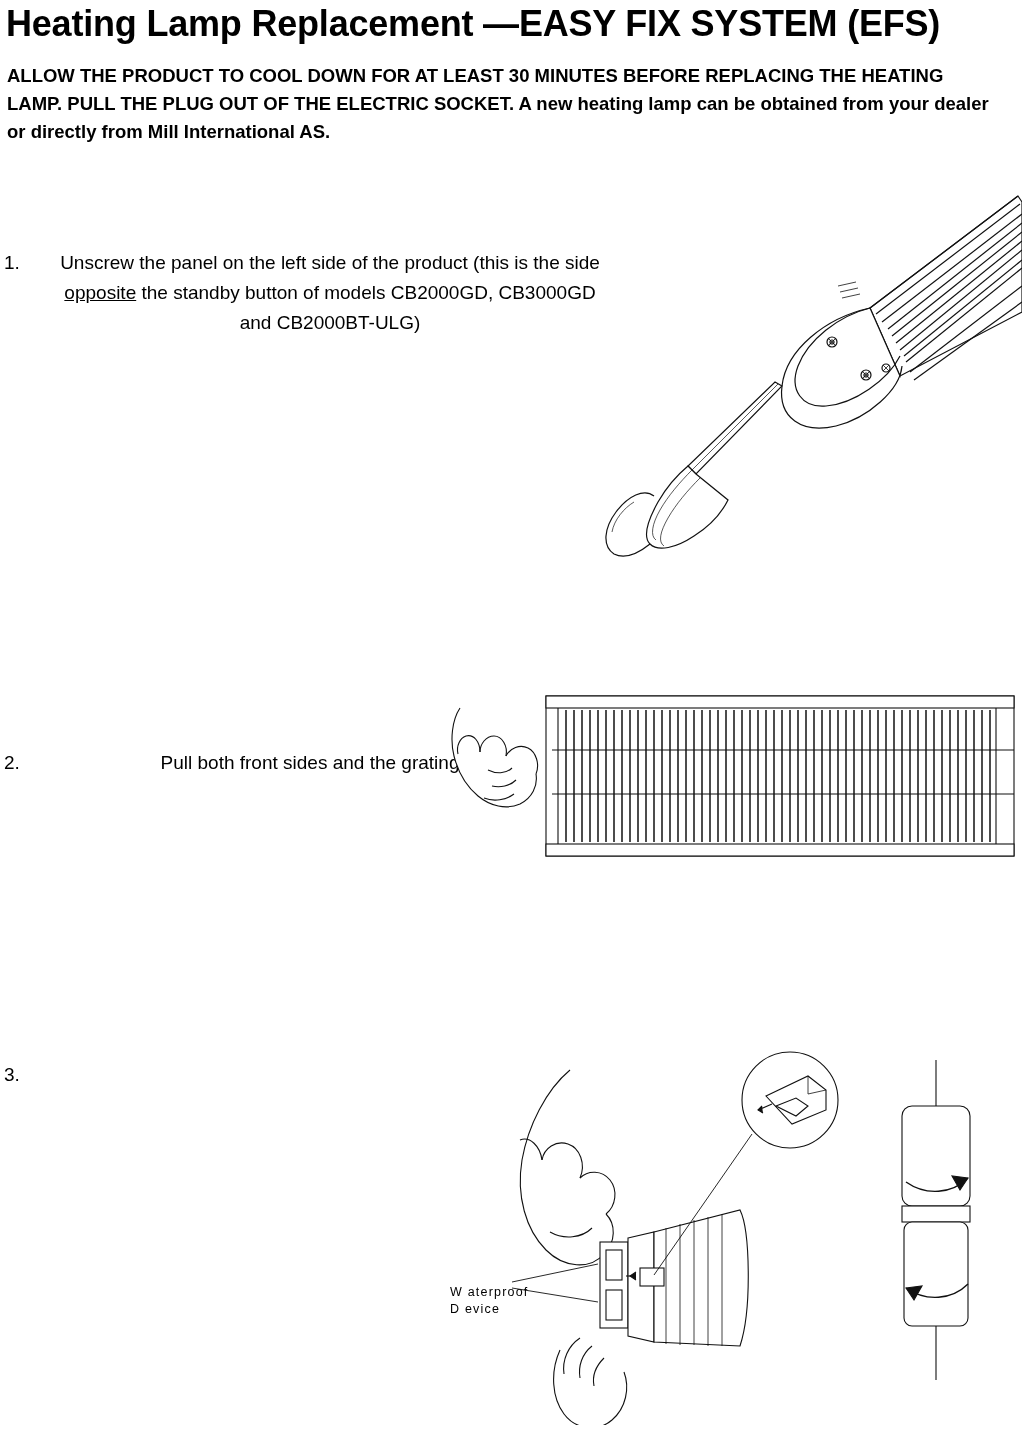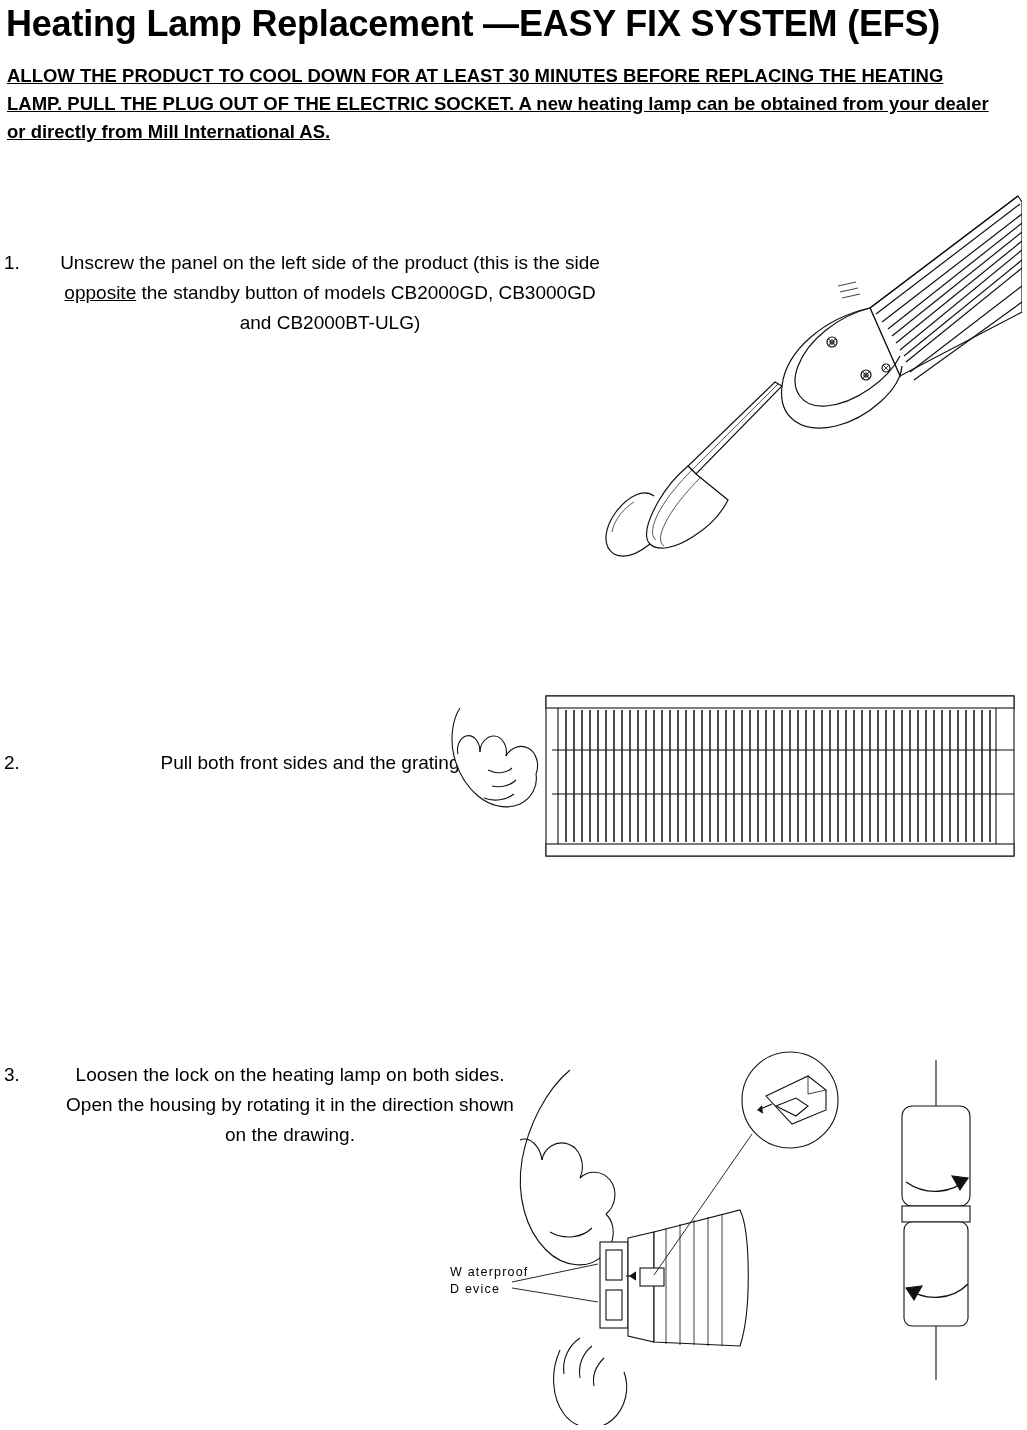--- a/index.html
+++ b/index.html
@@ -33,21 +33,20 @@
     white-space: nowrap;
   }
   .warning {
     position: absolute;
     left: 7px;
     top: 62px;
     width: 990px;
     font-size: 18.5px;
     font-weight: bold;
     line-height: 28px;
-    text-decoration: underline;
   }
   .step {
     position: absolute;
     display: flex;
     font-size: 19px;
     line-height: 30px;
   }
   .step .num {
     width: 52px;
     flex: 0 0 52px;
@@ -67,21 +66,21 @@
   }
   .fig-1 { left: 570px; top: 190px; width: 452px; height: 370px; }
   .fig-2 { left: 448px; top: 690px; width: 572px; height: 175px; }
   .fig-3 { left: 440px; top: 1050px; width: 580px; height: 375px; }
 
   svg { display: block; }
 
   .wp-label {
     position: absolute;
     left: 10px;
-    top: 214px;
+    top: 234px;
     font-size: 12.5px;
     line-height: 17px;
     letter-spacing: 1.2px;
     font-family: "Liberation Sans", sans-serif;
   }
 </style>
 </head>
 <body>
 
 <div class="page">
@@ -218,21 +217,20 @@
             <line x1="526" y1="20" x2="526" y2="152"></line>
           <line x1="534" y1="20" x2="534" y2="152"></line>
             <line x1="542" y1="20" x2="542" y2="152"></line>
         </g>
       </g>
     </svg>
   </div>
 
   <div class="step step-3">
     <div class="num">3.</div>
-    <div class="body">Loosen the lock on the heating lamp on both sides. Open the housing by rotating it in the direction shown on the drawing.</div>
   </div>
 
   <div class="figure fig-3">
     <svg width="580" height="375" viewBox="0 0 580 375" fill="none" stroke="#111" stroke-width="1.1">
 
       <g>
         <path d="M130 20 C106 40 88 76 82 110 C76 146 86 180 106 200 C124 218 150 220 164 204" fill="#fff" stroke="#111"></path>
         <path d="M164 204 C176 192 176 174 166 164"></path>
         <path d="M166 164 C176 156 178 140 170 130 C162 120 148 120 140 128"></path>
         <path d="M140 128 C146 114 140 98 128 94 C116 90 104 98 102 110"></path>

